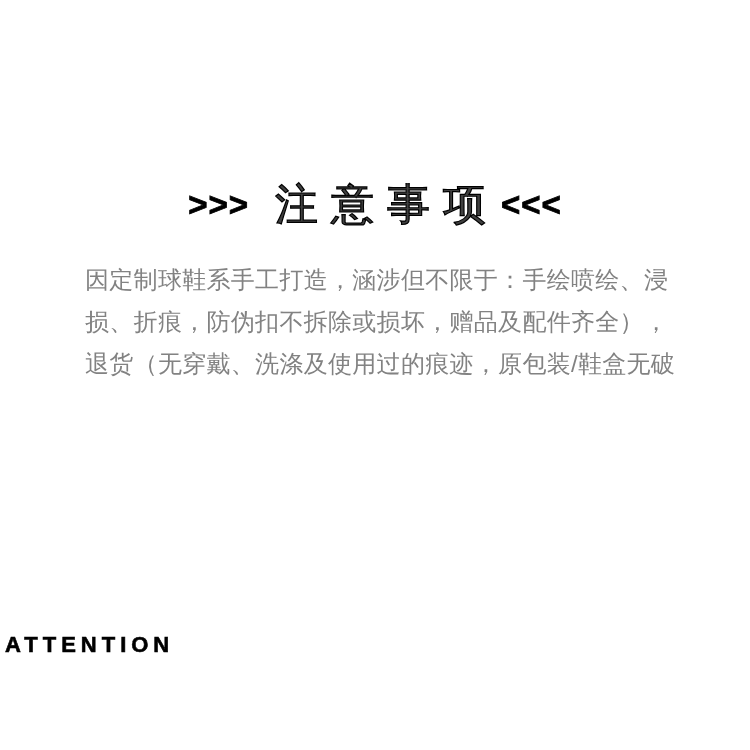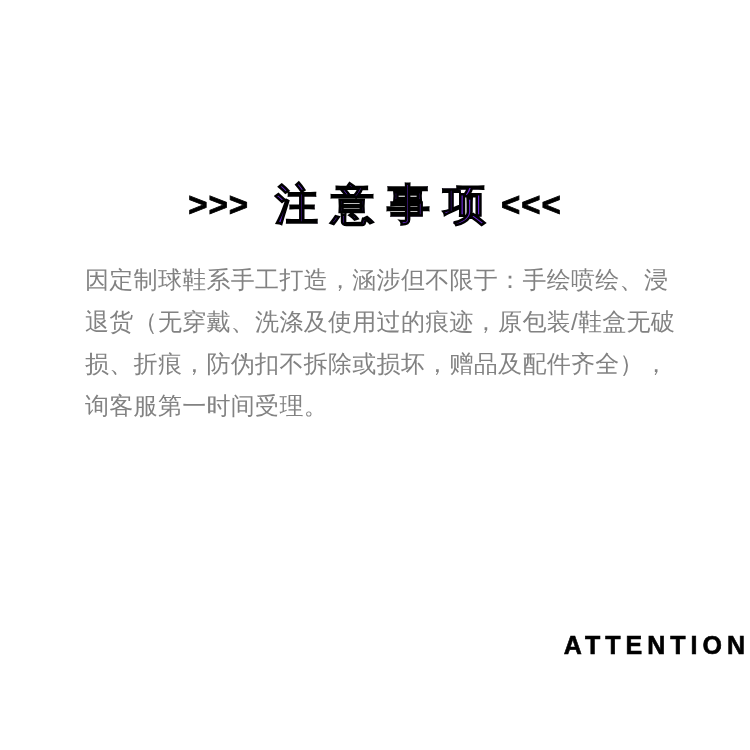--- a/index.html
+++ b/index.html
@@ -33,22 +33,22 @@
     font-weight: 900;
     color: #000000;
     letter-spacing: 1px;
     -webkit-text-stroke: 0.8px #000000;
     white-space: nowrap;
   }
   .page-title {
     margin: 11px;
     font-size: 43px;
     line-height: 46px;
-    font-weight: 700;
-    color: #6d28d9;
+    font-weight: 400;
+    color: #404040;
     letter-spacing: 13px;
     margin-right: -13px; 
     -webkit-text-stroke: 1.2px #000000;
     white-space: nowrap;
   }
   
   .notice-body {
     position: absolute;
     top: 259px;
     left: 85px;
@@ -62,22 +62,22 @@
     letter-spacing: 0.3px;
     white-space: nowrap;
     color: inherit;
   }
   
   .attention {
     position: absolute;
     top: 632px;
     left: 0;
     right: 0;
-    text-align: right;
-    font-size: 25px;
+    text-align: left;
+    font-size: 22px;
     line-height: 26px;
     font-weight: 900;
     color: #000000;
     letter-spacing: 5px;
     text-indent: 5px; 
     -webkit-text-stroke: 0.6px #000000;
   }
 </style>
 </head>
 <body>
@@ -85,20 +85,19 @@
 <div class="canvas">
 
   <div class="title-row">
     <span class="chevrons">&gt;&gt;&gt;</span>
     <h1 class="page-title">注意事项</h1>
     <span class="chevrons">&lt;&lt;&lt;</span>
   </div>
 
   <div class="notice-body">
     <div class="notice-line">因定制球鞋系手工打造，涵涉但不限于：手绘喷绘、浸</div>
+    <div class="notice-line">损、折痕，防伪扣不拆除或损坏，赠品及配件齐全），</div>
     <div class="notice-line">退货（无穿戴、洗涤及使用过的痕迹，原包装/鞋盒无破</div>
-    <div class="notice-line">损、折痕，防伪扣不拆除或损坏，赠品及配件齐全），</div>
-    <div class="notice-line">询客服第一时间受理。</div>
   </div>
 
   <div class="attention">ATTENTION</div>
 
 </div>
 
 </body></html>

